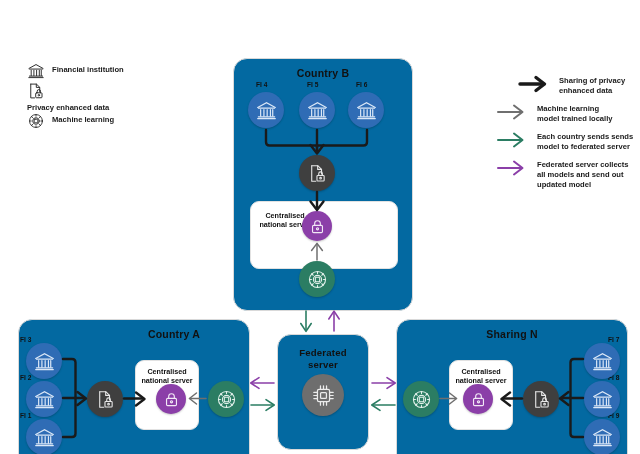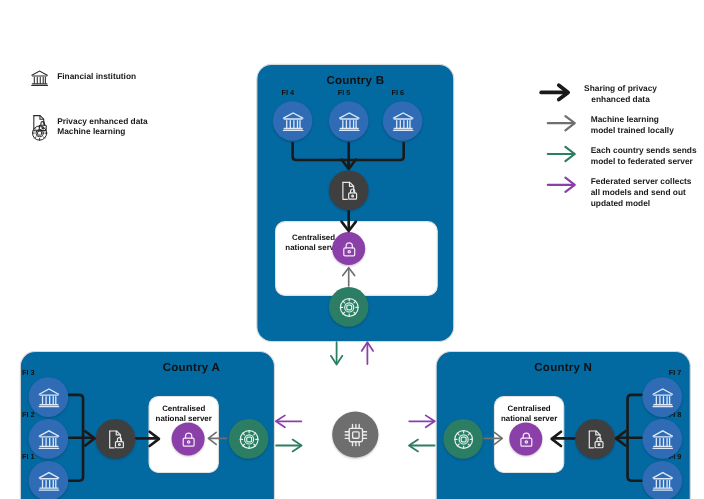--- a/index.html
+++ b/index.html
@@ -102,21 +102,21 @@
       <svg viewBox="0 0 24 24" width="18" height="18" fill="none" stroke="#2b2b2b" stroke-width="1.3" stroke-linecap="round">
         <path d="M2.6 8.6 12 3.4l9.4 5.2"></path>
         <path d="M3.4 9.4h17.2"></path>
         <path d="M5.6 11v7.2M9.2 11v7.2M12.8 11v7.2M16.4 11v7.2M19 11v7.2"></path>
         <path d="M3.2 18.8h17.6M2.4 20.8h19.2"></path>
       </svg>
     </span>
     <span class="legend-txt">Financial institution</span>
   </div>
 
-  <div class="legend-row" style="left:27px;top:55px;">
+  <div class="legend-row" style="left:27px;top:34px;flex-direction:column;">
     <span class="legend-ico">
       <svg viewBox="0 0 24 24" width="18" height="18" fill="none" stroke="#2b2b2b" stroke-width="1.3" stroke-linejoin="round" stroke-linecap="round">
         <path d="M5 2.8h7.6L17 7.1v6.1"></path>
         <path d="M5 2.8v18.4h5.1"></path>
         <path d="M12.4 2.9v4.3H16.8"></path>
         <rect x="11.6" y="14.4" width="8.4" height="6.6" rx="1"></rect>
         <path d="M13.6 14.4v-2.1a2.2 2.2 0 0 1 4.4 0v2.1"></path>
         <circle cx="15.8" cy="17.6" r="1"></circle>
       </svg>
     </span>
@@ -128,21 +128,21 @@
       <svg viewBox="0 0 24 24" width="18" height="18" fill="none" stroke="#2b2b2b" stroke-width="1.2" stroke-linecap="round">
         <circle cx="12" cy="12" r="8.6"></circle>
         <circle cx="12" cy="12" r="4.4"></circle>
         <rect x="9.6" y="9.6" width="4.8" height="4.8" rx="1"></rect>
         <path d="M12 3.4v2.2M12 18.4v2.2M3.4 12h2.2M18.4 12h2.2M5.9 5.9l1.6 1.6M16.5 16.5l1.6 1.6M18.1 5.9l-1.6 1.6M7.5 16.5l-1.6 1.6"></path>
       </svg>
     </span>
     <span class="legend-txt">Machine learning</span>
   </div>
 
-  <div class="legend-arrow-row" style="left:489px;top:26px;text-align:center;">
+  <div class="legend-arrow-row" style="left:517px;top:26px;">
     <span class="legend-arrow">
       <svg viewBox="0 0 34 20" width="34" height="20" fill="none" stroke="#1a1a1a" stroke-width="3.4" stroke-linecap="round" stroke-linejoin="round">
         <path d="M3 10h23"></path>
           <path d="M19 3.5 27.5 10 19 16.5"></path>
       </svg>
     </span>
     <span class="legend-arrow-txt">Sharing of privacy
 enhanced data</span>
   </div>
 
@@ -304,21 +304,21 @@
   <div class="circ" style="left:208px;top:333px;width:36px;height:36px;background:#2b7d63;">
     <svg viewBox="0 0 24 24" width="23" height="23" fill="none" stroke="#e3f1eb" stroke-width="1.15" stroke-linecap="round">
       <circle cx="12" cy="12" r="8.4"></circle>
         <circle cx="12" cy="12" r="4.3"></circle>
       <rect x="9.7" y="9.7" width="4.6" height="4.6" rx="1"></rect>
       <path d="M12 3.6v2.1M12 18.3v2.1M3.6 12h2.1M18.3 12h2.1M6 6l1.6 1.6M16.4 16.4 18 18M18 6l-1.6 1.6M7.6 16.4 6 18"></path>
     </svg>
   </div>
 
   <div class="panel" style="left:396px;top:271px;width:232px;height:160px;">
-    <div class="panel-title" style="top:8px;">Country N</div>
+    <div class="panel-title" style="top:8px;">Sharing N</div>
     <div class="server-box" style="left:52px;top:40px;width:64px;height:70px;"></div>
     <div class="server-label" style="left:52px;top:47px;width:64px;">Centralised
 national server</div>
   </div>
 
   <div class="fi-label" style="left:608px;top:288px;">FI 7</div>
   <div class="fi-label" style="left:608px;top:326px;">FI 8</div>
   <div class="fi-label" style="left:608px;top:364px;">FI 9</div>
 
   <div class="circ" style="left:584px;top:295px;width:36px;height:36px;background:#2f6cb5;">
@@ -367,20 +367,24 @@
 
   <div class="circ" style="left:403px;top:333px;width:36px;height:36px;background:#2b7d63;">
     <svg viewBox="0 0 24 24" width="23" height="23" fill="none" stroke="#e3f1eb" stroke-width="1.15" stroke-linecap="round">
       <circle cx="12" cy="12" r="8.4"></circle>
         <circle cx="12" cy="12" r="4.3"></circle>
       <rect x="9.7" y="9.7" width="4.6" height="4.6" rx="1"></rect>
       <path d="M12 3.6v2.1M12 18.3v2.1M3.6 12h2.1M18.3 12h2.1M6 6l1.6 1.6M16.4 16.4 18 18M18 6l-1.6 1.6M7.6 16.4 6 18"></path>
     </svg>
   </div>
 
+  <div class="panel" style="left:277px;top:286px;width:92px;height:116px;">
+    <div class="panel-title" style="top:12px;font-size:9.6px;line-height:11.5px;white-space:pre-line;">Federated
+server</div>
+  </div>
   <div class="circ" style="left:302px;top:326px;width:42px;height:42px;background:#6e6e6e;">
     <svg viewBox="0 0 24 24" width="27" height="27" fill="none" stroke="#ececec" stroke-width="1.1" stroke-linecap="round">
       <rect x="6.6" y="6.6" width="10.8" height="10.8" rx="1.4"></rect>
       <rect x="9.4" y="9.4" width="5.2" height="5.2" rx=".8"></rect>
       <path d="M9.3 3.4v3.2M12 3.4v3.2M14.7 3.4v3.2M9.3 17.4v3.2M12 17.4v3.2M14.7 17.4v3.2"></path>
       <path d="M3.4 9.3h3.2M3.4 12h3.2M3.4 14.7h3.2M17.4 9.3h3.2M17.4 12h3.2M17.4 14.7h3.2"></path>
     </svg>
   </div>
 
   <svg class="ovl" viewBox="0 0 640 454">

